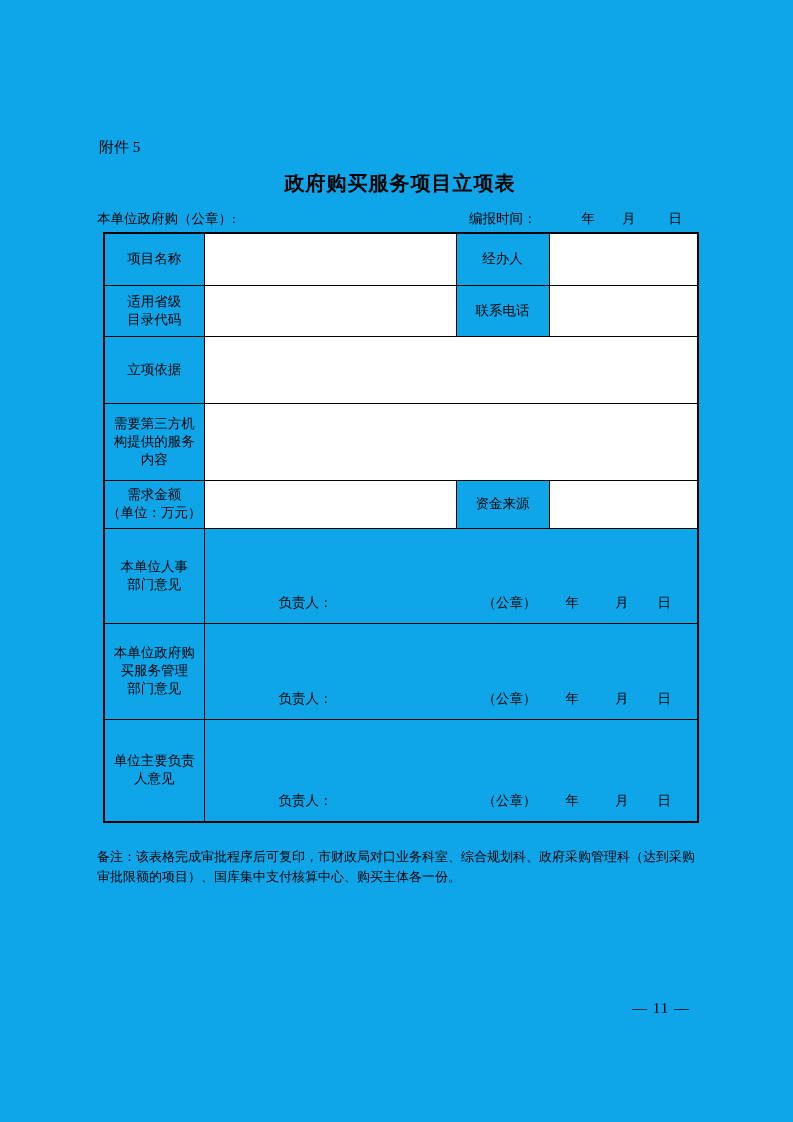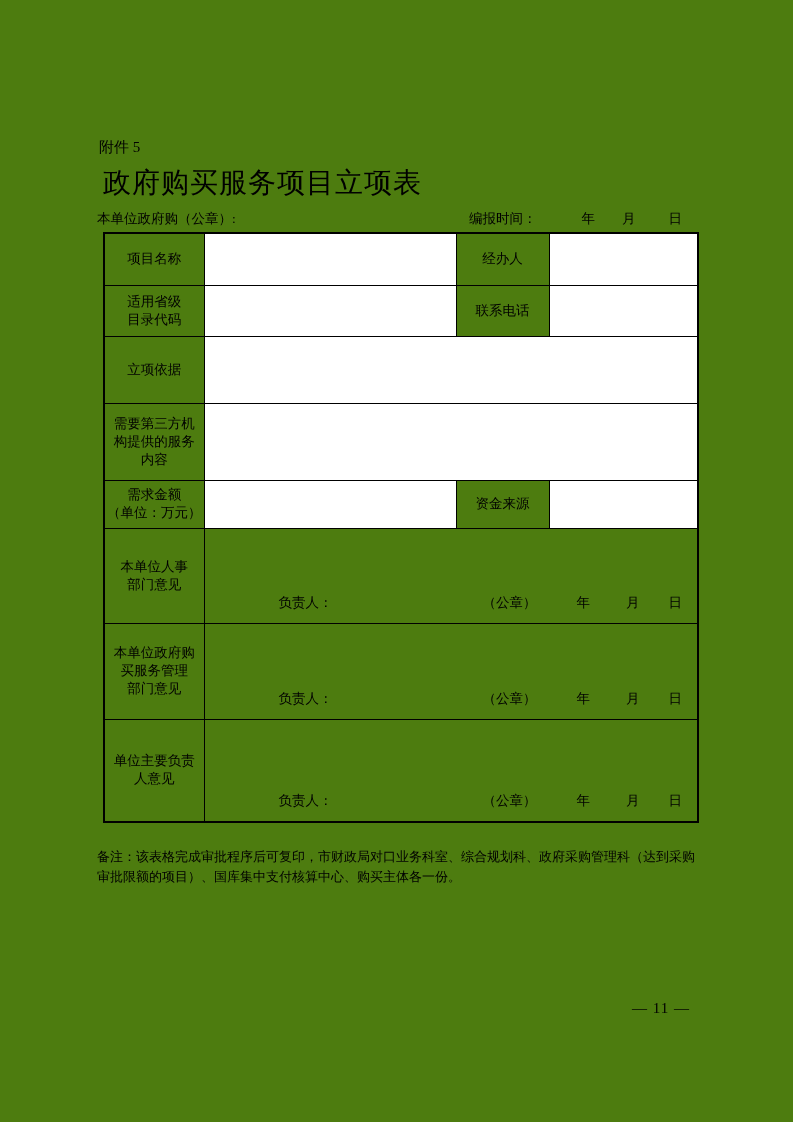--- a/index.html
+++ b/index.html
@@ -1,41 +1,42 @@
 <!DOCTYPE html>
 <html><head>
 <meta charset="utf-8">
 <style>
   * { margin: 0; padding: 0; box-sizing: border-box; }
   html, body { background: #ffffff; }
   .page {
     position: relative;
     width: 793px;
     height: 1122px;
-    background: #4d7c0f;
+    background: #0ea5e9;
     color: #000000;
     font-family: "Liberation Serif", serif;
     overflow: hidden;
     margin: 0 auto;
   }
   .content {
     position: absolute;
     left: 103px;
     top: 137px;
     width: 594px;
   }
   .attachment {
     font-size: 15px;
     margin-left: -4px;
     line-height: 20px;
   }
   .form-title {
     margin-top: 11px;
-    font-size: 28px;
-    font-weight: normal;
+    text-align: center;
+    font-size: 20px;
+    font-weight: bold;
     letter-spacing: 1px;
     line-height: 30px;
     font-family: "Liberation Serif", serif;
   }
   .meta-row {
     display: flex;
     align-items: baseline;
     margin-top: 12px;
     margin-left: -6px;
     padding-right: 15px;
@@ -81,21 +82,21 @@
     padding: 2px 1px;
   }
   td.input { background: #ffffff; }
   td.sig {
     vertical-align: bottom;
     padding: 0 0 12px 0;
   }
   .sig-line {
     display: flex;
     align-items: baseline;
-    padding-right: 15px;
+    padding-right: 26px;
     line-height: 17px;
   }
   .sig-leader { margin-left: 74px; }
   .sig-seal   { margin-left: 150px; }
   .sig-spacer { flex: 1; }
   .sig-month  { margin-left: 36px; }
   .sig-day    { margin-left: 29px; }
 
   .note {
     margin-top: 24px;

